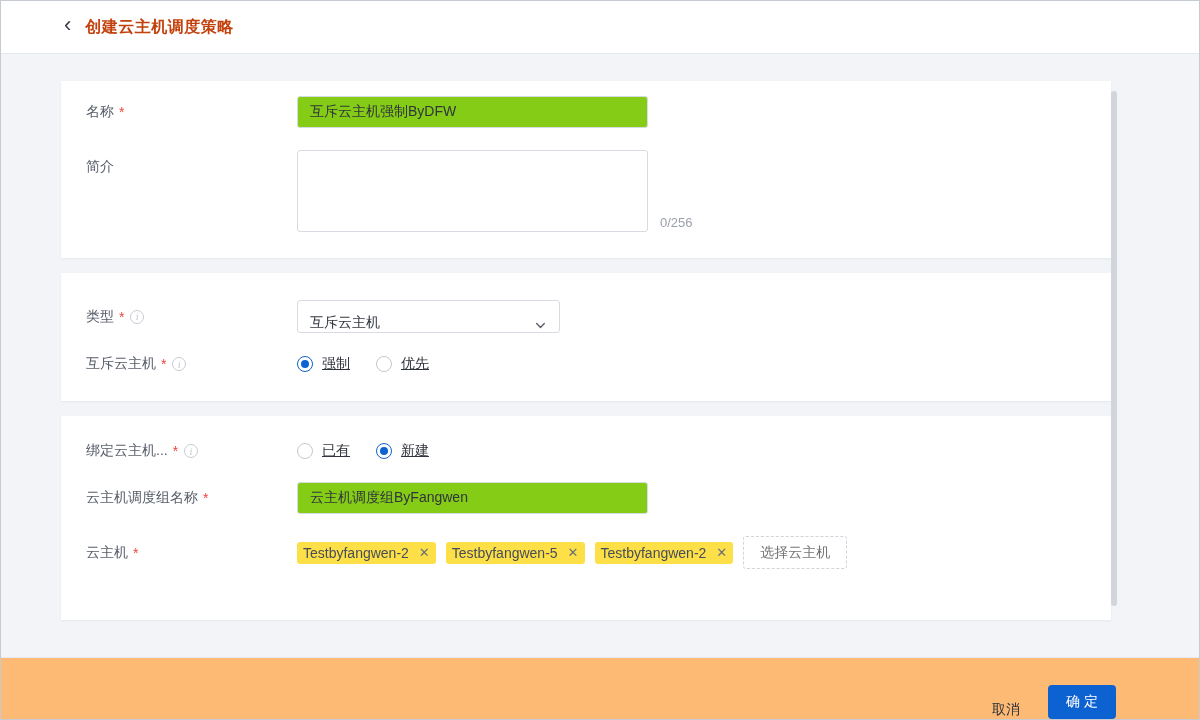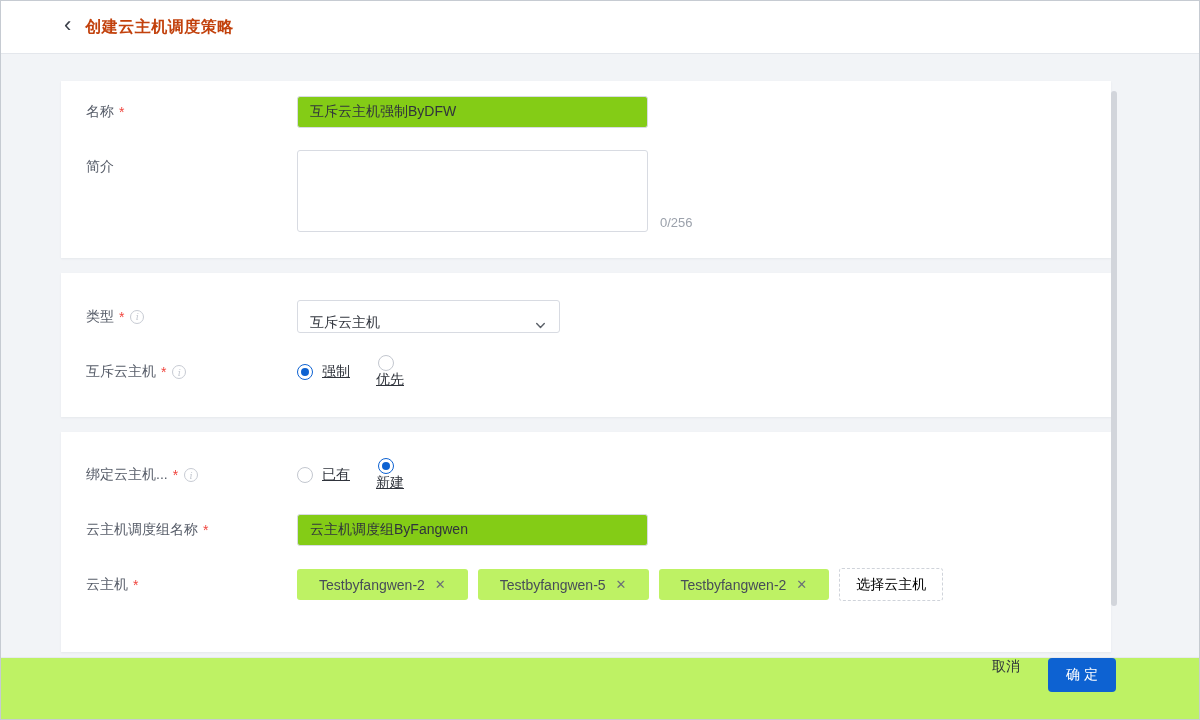--- a/index.html
+++ b/index.html
@@ -62,53 +62,53 @@
   .select-box {
     width:263px; height:33px; border:1px solid #d8dbe2; border-radius:3px;
     background:#fff; display:flex; align-items:flex-end; justify-content:space-between;
     padding:0 12px; cursor:pointer;
   }
   .select-value { color:#30343c; }
   .select-caret { display:flex; align-items:center; }
   
   .radio-group { display:flex; align-items:center; }
   .radio { display:flex; align-items:center; cursor:pointer; margin-right:26px;text-decoration:underline; }
-  .radio:last-child { margin-right:0;flex-direction:column; }
+  .radio:last-child { margin-right:0; }
   .radio-circle {
     width:16px; height:16px; border-radius:50%; border:1px solid #c3c7cf;
     background:#fff; margin-right:9px; position:relative; flex:0 0 auto;
   }
   .radio-circle.checked { border:1px solid #0d62d2; }
   .radio-circle.checked::after {
     content:""; position:absolute; left:3px; top:3px; width:8px; height:8px;
     border-radius:50%; background:#0d62d2;
   }
   .radio-label { color:#30343c; }
   
   .tags-row { display:flex; align-items:center; flex-wrap:wrap; }
   .tag {
-    display:inline-flex; align-items:center; height:31px; background:#bef264;
-    border-radius:3px; padding:0 22px; margin-right:10px; color:#474d58;
+    display:inline-flex; align-items:center; height:22px; background:#fde047;
+    border-radius:3px; padding:0 6px; margin-right:10px; color:#474d58;
   }
   .tag-label { margin-right:10px; }
   .tag-close { color:#6a7078; font-size:13px; cursor:pointer; line-height:1; }
   .select-host-btn {
     height:33px; border:1px dashed #cfd3da; border-radius:3px; background:#fff;
-    padding:0 16px; font-size:14px; color:#000000; cursor:pointer; margin-left:0px;
+    padding:0 16px; font-size:14px; color:#737373; cursor:pointer; margin-left:0px;
     font-family:inherit;
   }
   
   .scrollbar-thumb {
     position:absolute; right:82px; top:37px; width:6px; height:515px;
     background:#d2d5db; border-radius:3px;
   }
   
   .footer-bar {
-    position:absolute; left:0; right:0; bottom:0; height:62px; background:#bef264;
-    border-top:1px solid #e7e9ee; display:flex; align-items:flex-start;
+    position:absolute; left:0; right:0; bottom:0; height:62px; background:#fdba74;
+    border-top:1px solid #e7e9ee; display:flex; align-items:flex-end;
     justify-content:flex-end; padding-right:83px;
   }
   .cancel-btn {
     background:none; border:none; font-size:14px; color:#2c313a; cursor:pointer;
     margin-right:28px; font-family:inherit;
   }
   .confirm-btn {
     min-width:68px; height:34px; background:#0d62d2; color:#fff; border:none;
     border-radius:4px; font-size:14px; cursor:pointer; padding:0 14px;
     font-family:inherit;

